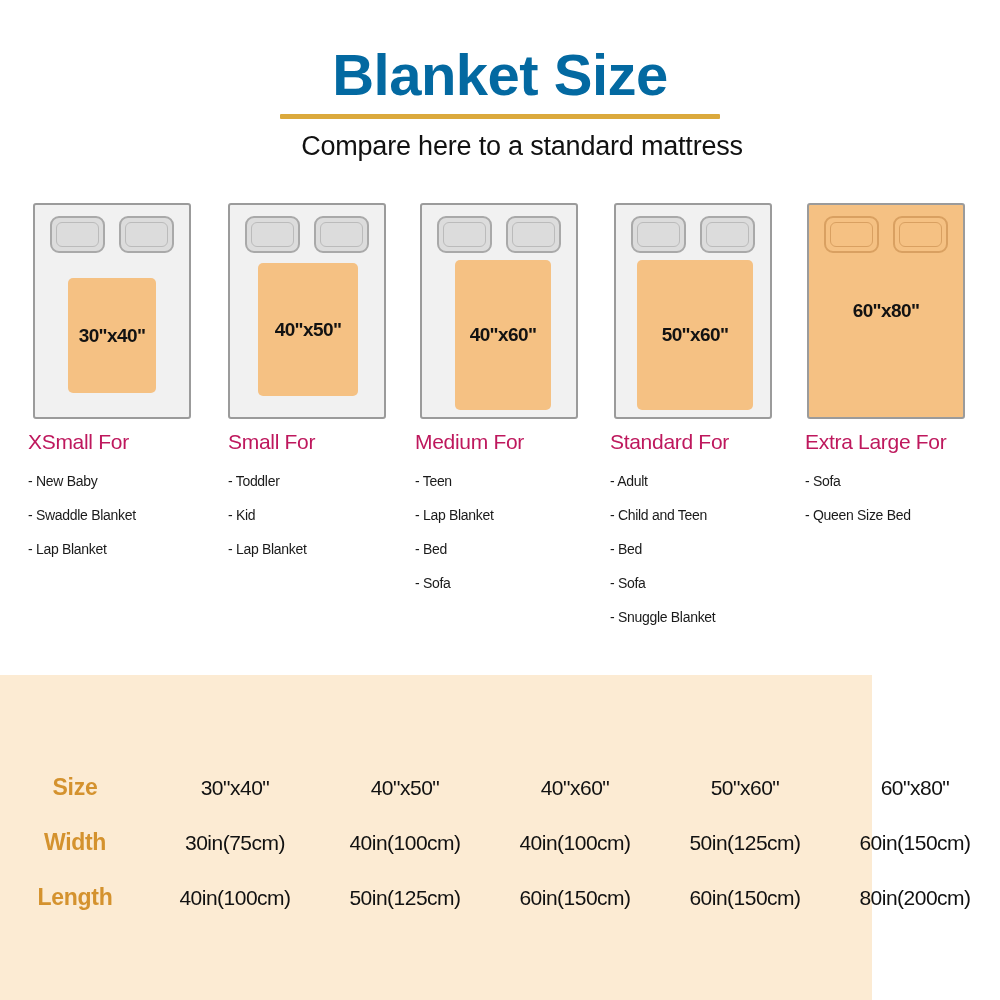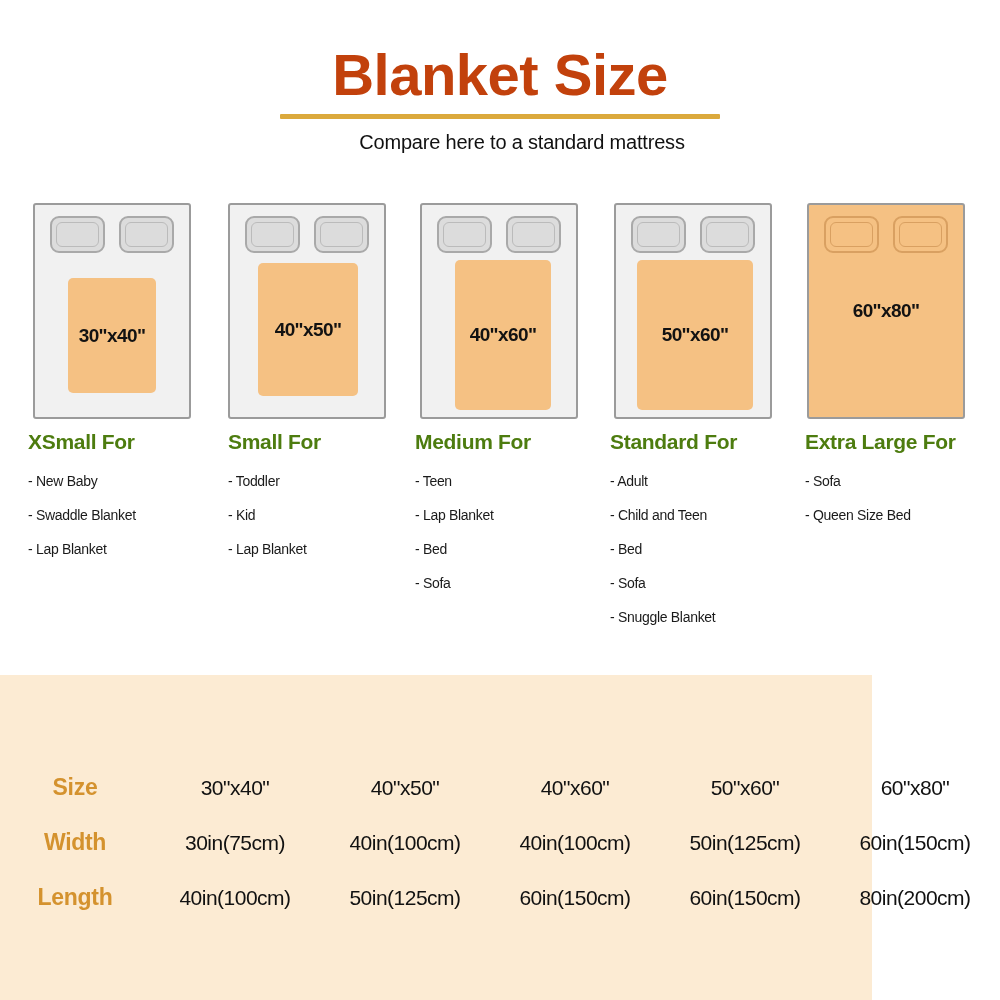--- a/index.html
+++ b/index.html
@@ -16,35 +16,35 @@
   }
 
   
   #header {
     text-align: center;
     padding-top: 46px;
   }
   #page-title {
     font-size: 58px;
     font-weight: bold;
-    color: #c2410c;
+    color: #0369a1;
     letter-spacing: -0.5px;
     line-height: 1.0;
     display: inline-block;
     position: relative;
   }
   #title-underline {
     width: 440px;
     height: 5px;
     background: #dba93c;
     margin: 10px auto 0 auto;
     border-radius: 1px;
   }
   #page-subtitle {
-    font-size: 20px;
+    font-size: 27px;
     color: #111111;
     margin-top: 12px;
     letter-spacing: -0.2px;
     margin-left: 44px;
   }
 
   
   #beds-row {
     position: absolute;
     top: 203px;
@@ -134,22 +134,22 @@
     left: 0;
     width: 1000px;
     height: 230px;
   }
   .cat-col {
     position: absolute;
     top: 0;
   }
   .cat-title {
     font-size: 21px;
-    font-weight: bold;
-    color: #4d7c0f;
+    font-weight: normal;
+    color: #be185d;
     white-space: nowrap;
     letter-spacing: -0.3px;
   }
   .cat-list {
     margin: 0;
     padding: 0;
     list-style: none;
     margin-top: 10px;
   }
   .cat-list li {

